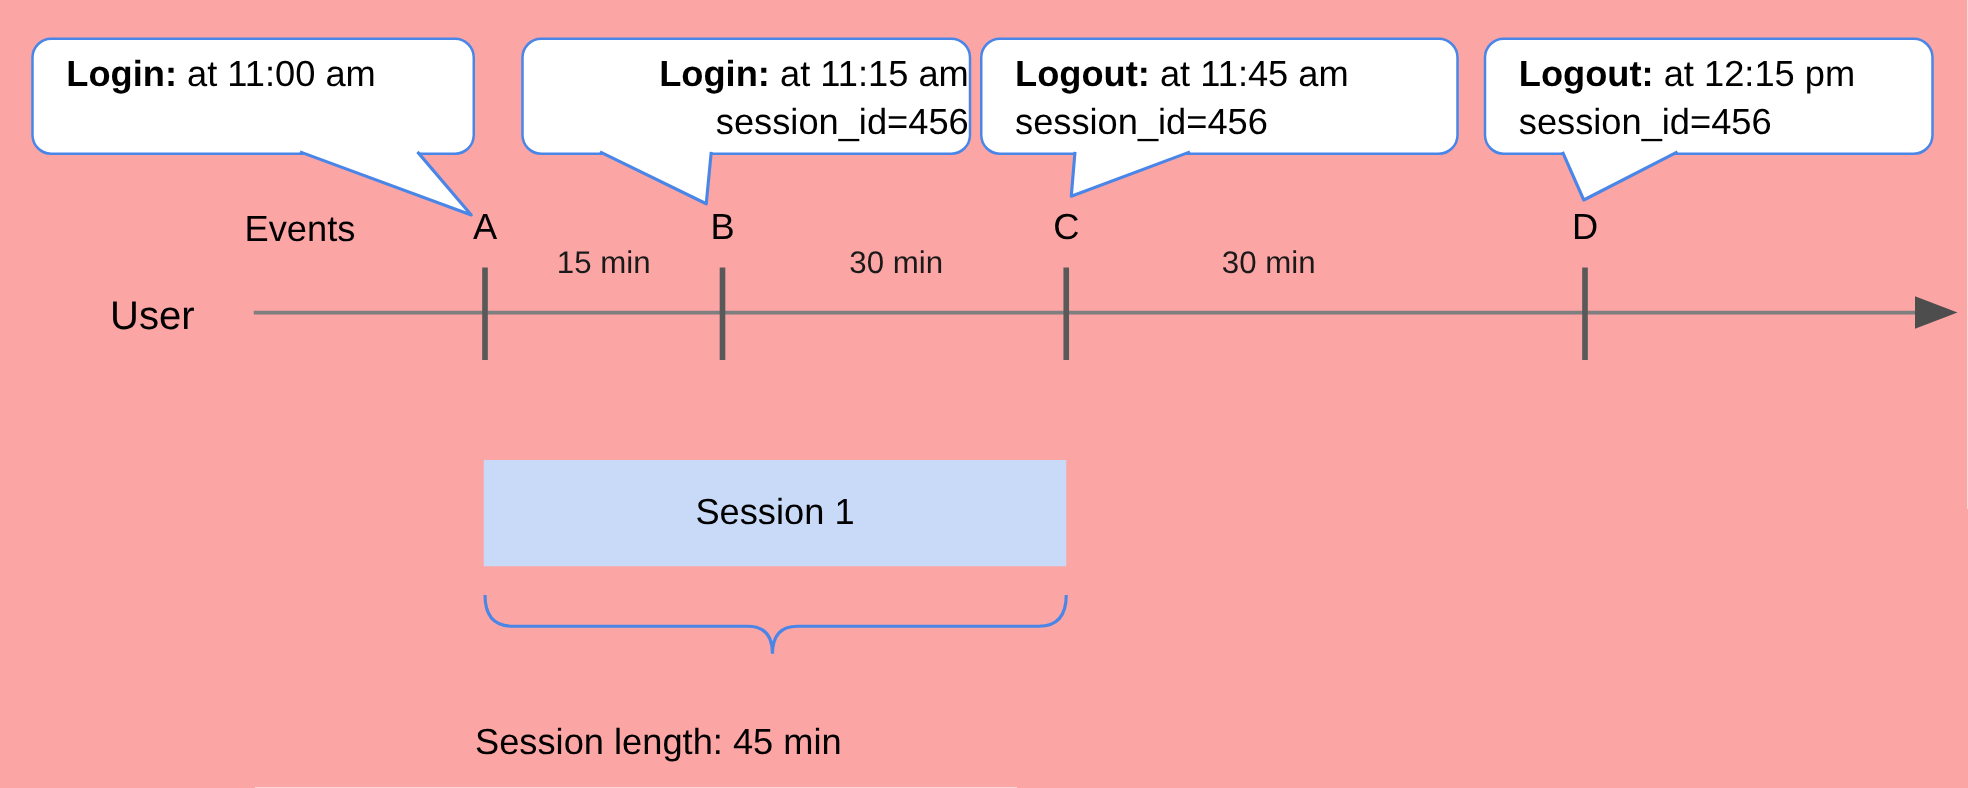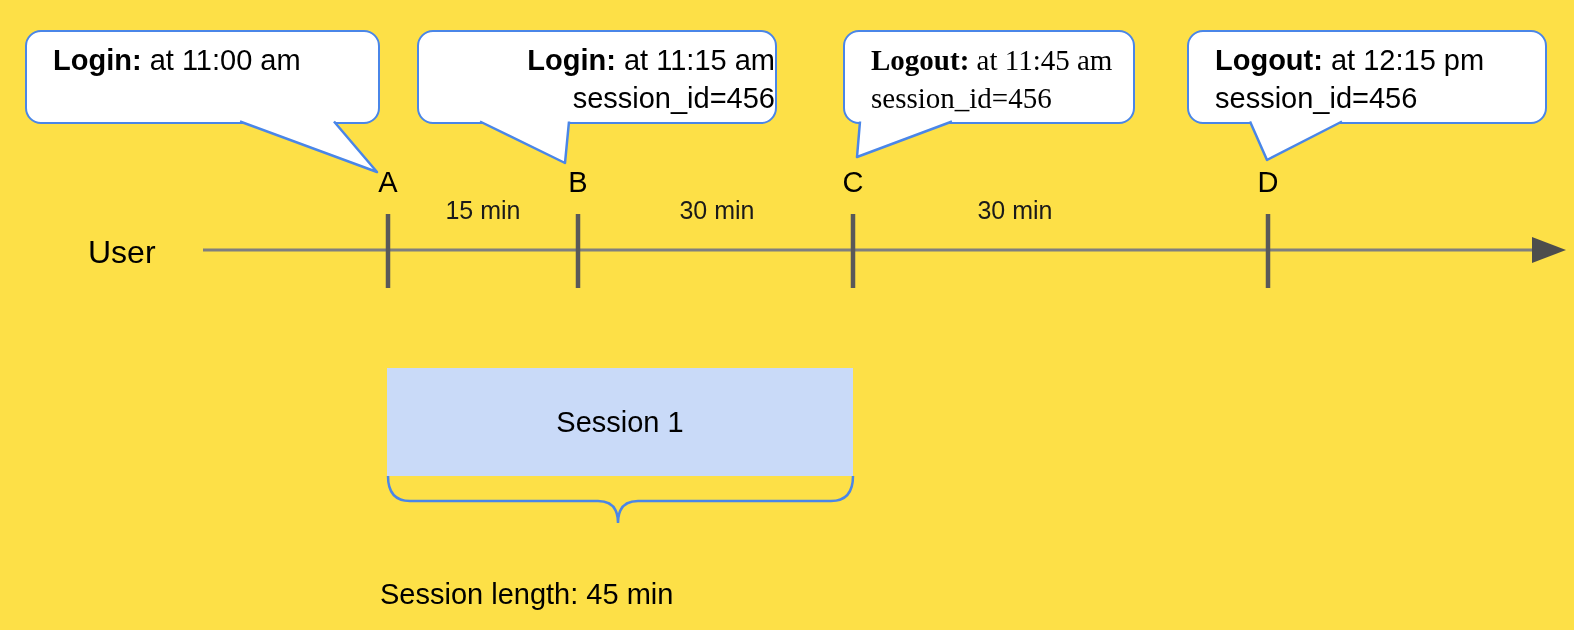--- a/index.html
+++ b/index.html
@@ -6,58 +6,58 @@
     --bubble-border:#4a86e8;
     --session-fill:#c9daf8;
     --axis:#7f7f7f;
     --tick:#595959;
     --arrow:#4d4d4d;
     --brace:#4a86e8;
     --ink:#000000;
   }
   html,body{margin:0;padding:0;background:#fff;}
   .canvas{
-    position:relative;width:1574px;height:630px;background:#fde047;
+    position:relative;width:1574px;height:630px;background:#fca5a5;
     font-family:"Liberation Sans","DejaVu Sans",sans-serif;color:var(--ink);
     overflow:hidden;
   }
   .bubble{
     position:absolute;top:30px;height:94px;background:#fff;
     border:2.5px solid var(--bubble-border);border-radius:16px;
     box-sizing:border-box;z-index:1;
     font-size:29px;line-height:38px;padding:9px 0 0 26px;white-space:nowrap;
   }
   .bubble b{font-weight:bold;}
   svg.overlay{position:absolute;left:0;top:0;z-index:2;pointer-events:none;}
   .label{position:absolute;z-index:3;white-space:nowrap;}
   .event-letter{font-size:29px;text-align:center;width:80px;top:166px;}
   .interval{font-size:25px;text-align:center;width:140px;top:196px;color:#1a1a1a;}
   .events-label{font-size:29px;left:170px;top:168px;width:140px;text-align:center;}
   .user-label{font-size:32px;left:88px;top:234px;}
   .session-box{
-    position:absolute;left:387px;top:368px;width:466px;height:108px;
+    position:absolute;left:387px;top:368px;width:466px;height:85px;
     background:var(--session-fill);z-index:1;
     display:flex;align-items:center;justify-content:center;
     font-size:29px;
   }
   .caption{font-size:29px;left:380px;top:578px;width:430px;}
 </style>
 </head>
 <body>
 
 <div class="canvas">
 
   <div class="bubble" style="left:25px;width:355px;">
     <div><b>Login:</b> <span>at 11:00 am</span></div>
   </div>
   <div class="bubble" style="left:417px;width:360px;text-align:right;">
     <div><b>Login:</b> <span>at 11:15 am</span></div>
     <div>session_id=456</div>
   </div>
-  <div class="bubble" style="left:843px;width:292px;font-family:Liberation Serif, serif;">
+  <div class="bubble" style="left:784px;width:383px;">
     <div><b>Logout:</b> <span>at 11:45 am</span></div>
     <div>session_id=456</div>
   </div>
   <div class="bubble" style="left:1187px;width:360px;">
     <div><b>Logout:</b> <span>at 12:15 pm</span></div>
     <div>session_id=456</div>
   </div>
 
   <svg class="overlay" width="1574" height="630" viewBox="0 0 1574 630">
 
@@ -70,20 +70,21 @@
     <polygon points="1532,237 1566,250 1532,263" style="fill:var(--arrow);"></polygon>
 
     <line x1="388" y1="214" x2="388" y2="288" style="stroke:var(--tick);stroke-width:4.5;"></line>
     <line x1="578" y1="214" x2="578" y2="288" style="stroke:var(--tick);stroke-width:4.5;"></line>
     <line x1="853" y1="214" x2="853" y2="288" style="stroke:var(--tick);stroke-width:4.5;"></line>
     <line x1="1268" y1="214" x2="1268" y2="288" style="stroke:var(--tick);stroke-width:4.5;"></line>
 
     <path d="M 388,476 Q 388,501 410,501 L 598,501 Q 618,501 618,523 Q 618,501 638,501 L 831,501 Q 853,501 853,476" style="fill:none;stroke:var(--brace);stroke-width:2.5;"></path>
   </svg>
 
+  <div class="label events-label">Events</div>
   <div class="label user-label">User</div>
 
   <div class="label event-letter" style="left:348px;">A</div>
   <div class="label event-letter" style="left:538px;">B</div>
   <div class="label event-letter" style="left:813px;">C</div>
   <div class="label event-letter" style="left:1228px;">D</div>
 
   <div class="label interval" style="left:413px;">15 min</div>
   <div class="label interval" style="left:647px;">30 min</div>
   <div class="label interval" style="left:945px;">30 min</div>

